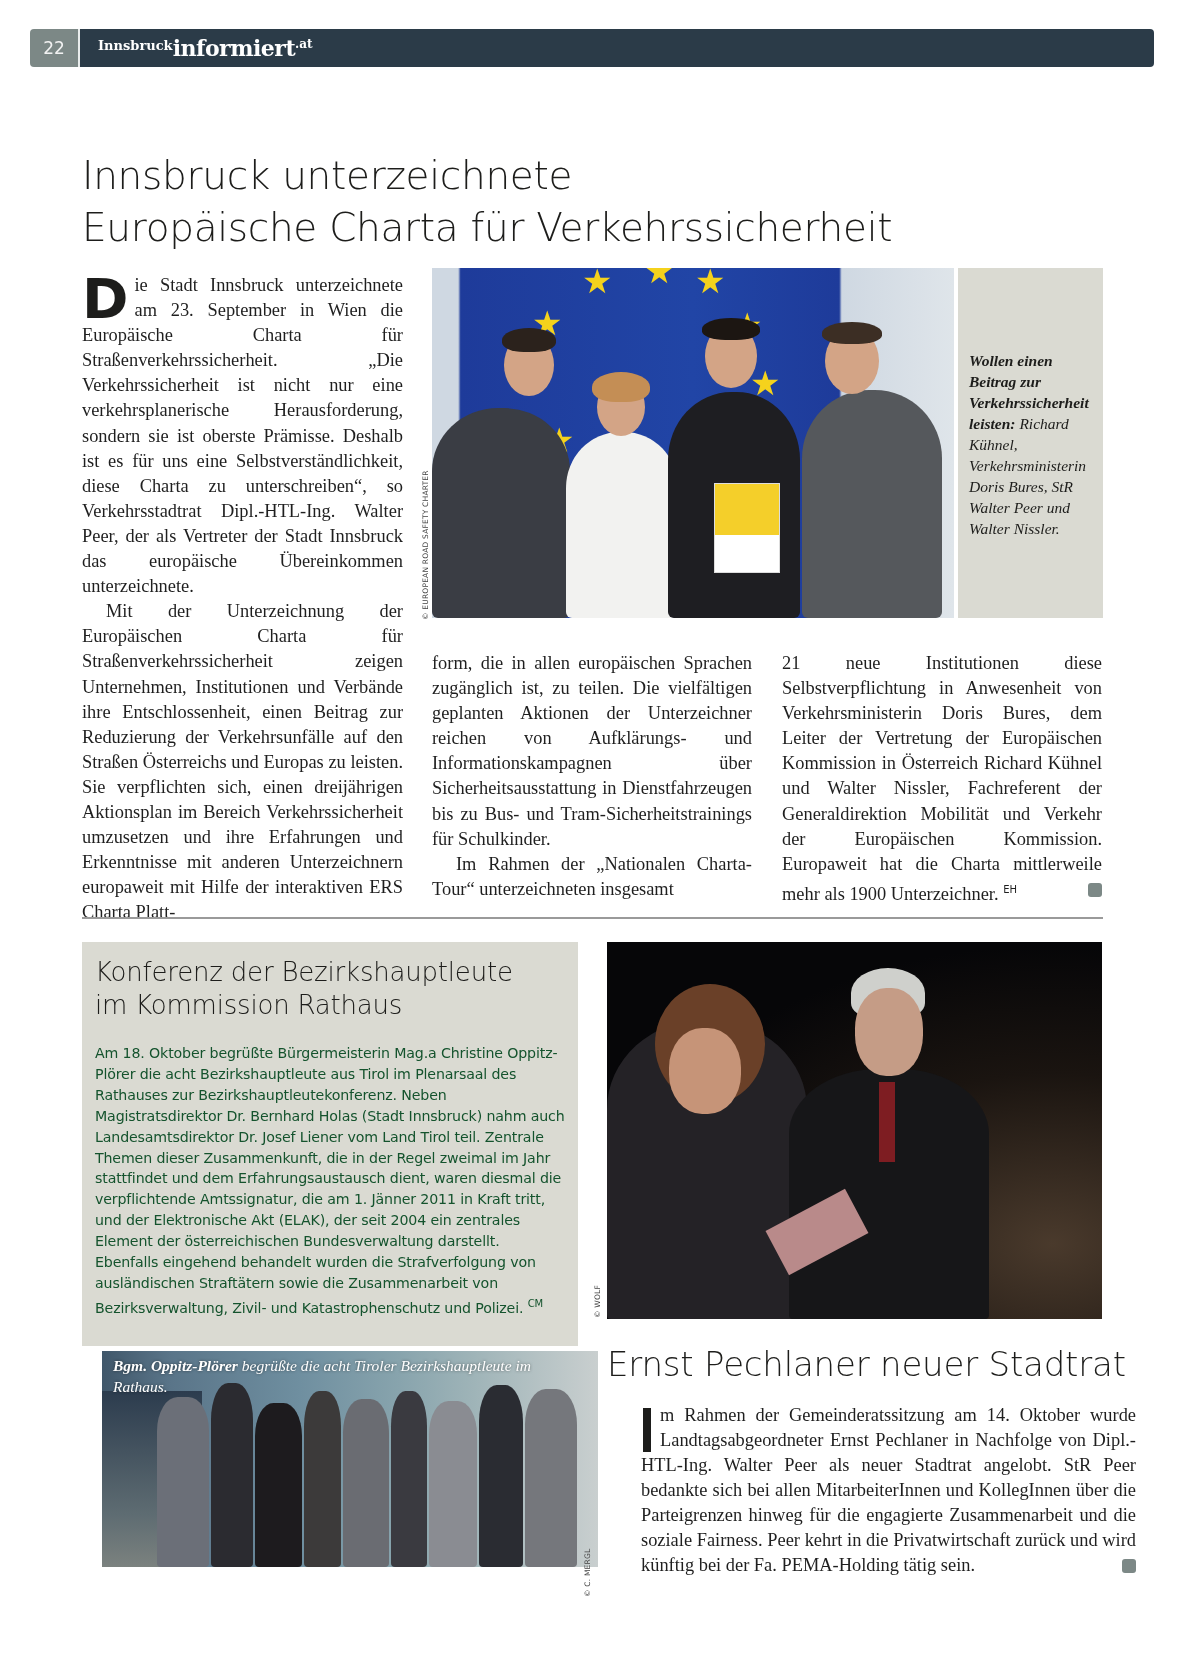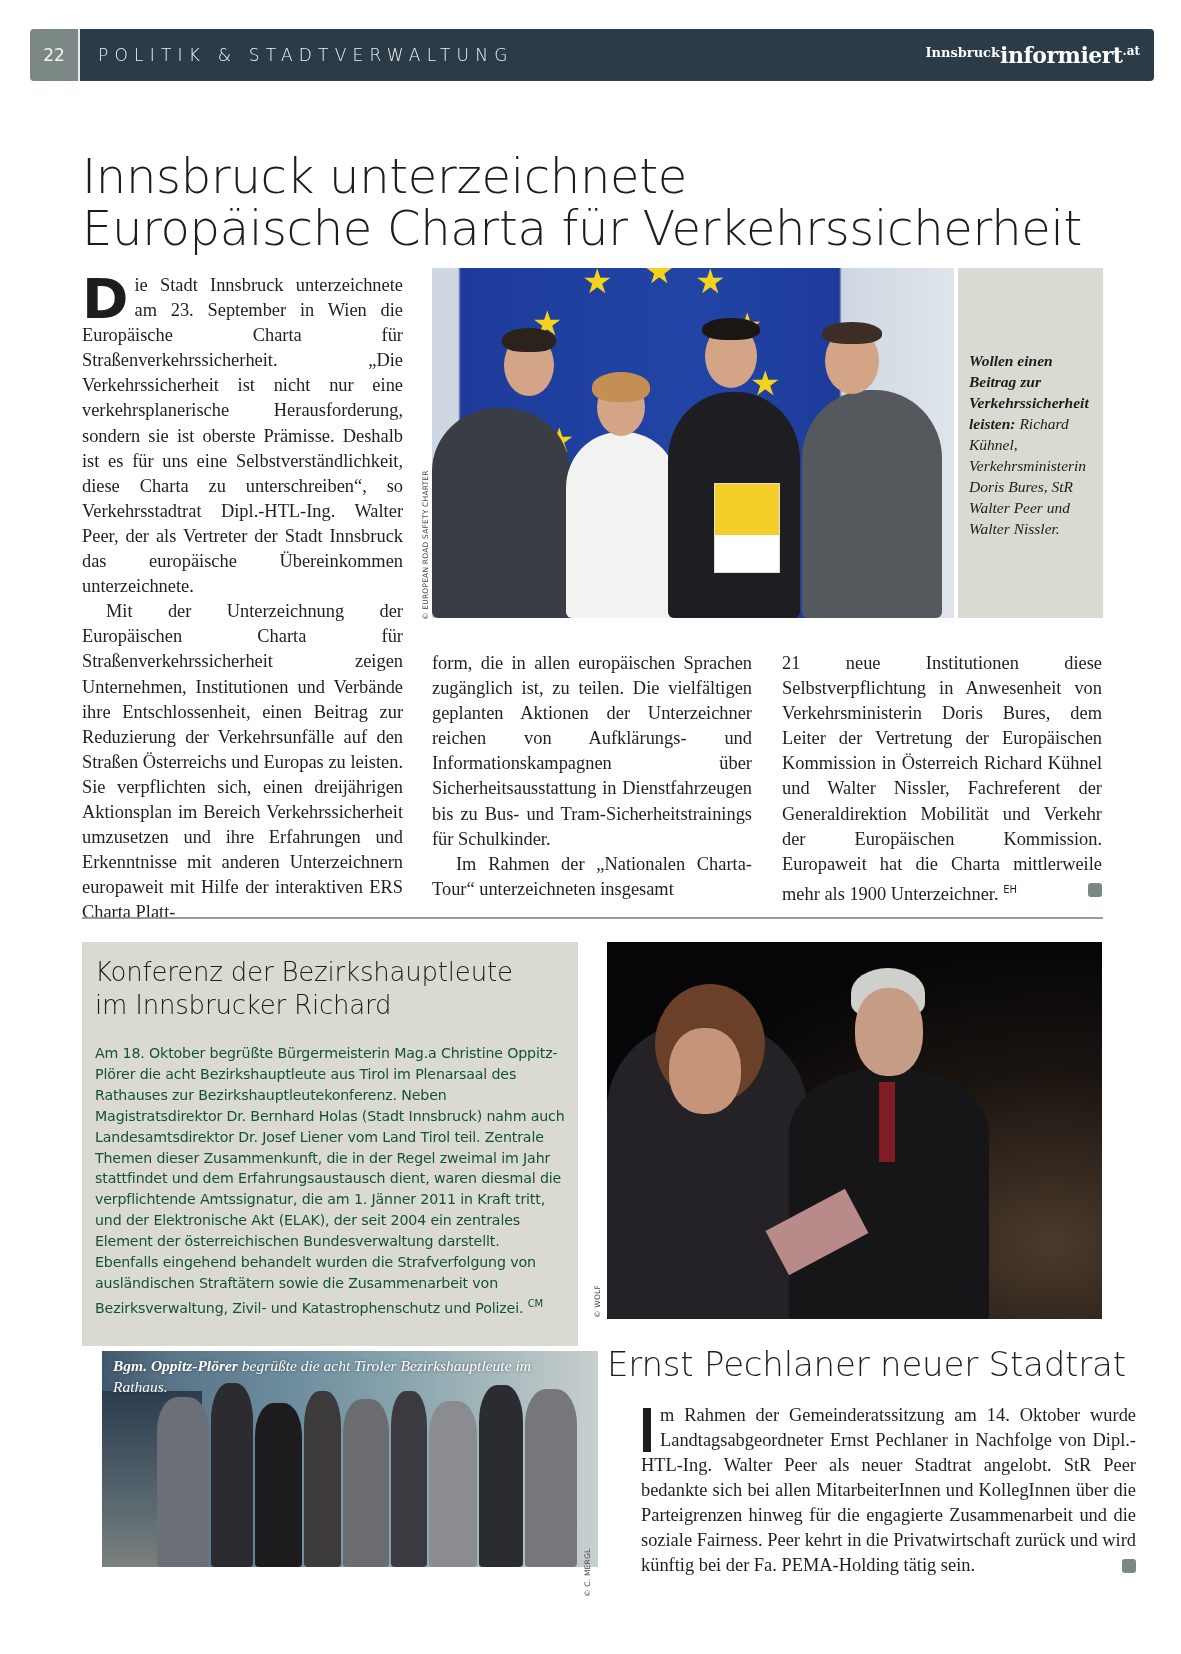--- a/index.html
+++ b/index.html
@@ -1,30 +1,30 @@
 <!DOCTYPE html>
 <html><head>
 <meta charset="utf-8">
 <style>
   * { box-sizing: border-box; margin: 0; padding: 0; }
   html, body { width: 1181px; height: 1654px; background: #ffffff; overflow: hidden; }
   body { position: relative; font-family: "DejaVu Serif", serif; color: #1d1d1b; }
 
   
-  .header { position: absolute; left: 30px; top: 29px; width: 1124px; height: 52px; display: flex; border-radius: 4px; overflow: hidden; }
+  .header { position: absolute; left: 30px; top: 29px; width: 1124px; height: 38px; display: flex; border-radius: 4px; overflow: hidden; }
   .page-num { width: 50px; background: #7c8886; color: #f2f2f2; font-family: "DejaVu Sans", sans-serif; font-size: 17px; display: flex; align-items: center; justify-content: center; border-right: 2px solid #e9ecec; }
   .section-bar { flex: 1; background: #2b3b48; display: flex; align-items: center; justify-content: space-between; padding: 0 14px 0 18px; }
   .section-title { color: #f1f3f4; font-family: "DejaVu Sans", sans-serif; font-size: 17px; letter-spacing: 6.2px; font-weight: 300; }
   .brand { color: #ffffff; font-family: "DejaVu Serif", serif; display: flex; align-items: baseline; }
   .brand .b1 { font-size: 13px; font-weight: bold; position: relative; top: -6px; text-align: center; }
   .brand .b2 { font-size: 22px; font-weight: bold; letter-spacing: -0.5px; }
   .brand .b3 { font-size: 12px; font-weight: bold; position: relative; top: -8px; }
 
   
-  .headline { position: absolute; left: 82px; top: 150px; font-family: "DejaVu Sans", sans-serif; font-weight: 300; font-size: 48px; line-height: 52px; color: #1d1d1b; letter-spacing: -0.3px; }
+  .headline { position: absolute; left: 82px; top: 150px; font-family: "DejaVu Sans", sans-serif; font-weight: 300; font-size: 39px; line-height: 52px; color: #1d1d1b; letter-spacing: -0.3px; }
 
   
   .col { position: absolute; font-family: "Liberation Serif", serif; font-size: 18.4px; line-height: 25.1px; text-align: justify; color: #1f1f1f; hyphens: manual; }
   .col p { text-indent: 0; }
   .col p + p { text-indent: 24px; }
   .col1 { left: 82px; top: 273px; width: 321px; }
   .col2 { left: 432px; top: 651px; width: 320px; }
   .col3 { left: 782px; top: 651px; width: 320px; }
   .dropcap { float: left; font-family: "DejaVu Sans", sans-serif; font-weight: bold; font-size: 56px; line-height: 44px; margin: 4px 6px 0 0; color: #1d1d1b; }
   .end-square { display: inline-block; width: 14px; height: 14px; background: #7c8886; border-radius: 3px; float: right; margin-top: 6px; }
@@ -63,21 +63,20 @@
   .ernst-title { position: absolute; left: 607px; top: 1343px; font-family: "DejaVu Sans", sans-serif; font-weight: 300; font-size: 34px; line-height: 42px; color: #1d1d1b; letter-spacing: -0.2px; }
   .ernst-text { position: absolute; left: 607px; top: 1403px; width: 495px; font-family: "Liberation Serif", serif; font-size: 18.4px; line-height: 25px; text-align: justify; color: #1f1f1f; margin-left: 34px; }
   .dropcap-i { float: left; width: 8px; height: 44px; background: #1d1d1b; margin: 5px 9px 0 2px; }
 </style>
 </head>
 <body>
 
 <div class="header">
   <div class="page-num">22</div>
   <div class="section-bar">
-    <span class="section-title">POLITIK &amp; STADTVERWALTUNG</span>
     <span class="brand">
       <span class="b1">Innsbruck</span>
       <span class="b2">informiert</span>
       <span class="b3">.at</span>
     </span>
   </div>
 </div>
 
 <h1 class="headline">
   <span>Innsbruck unterzeichnete</span><br>
@@ -125,21 +124,21 @@
 
 <div class="col col3">
   <p><span>21 neue Institutionen diese Selbstverpflichtung in Anwesenheit von Verkehrsministerin Doris Bures, dem Leiter der Vertretung der Europäischen Kommission in Österreich Richard Kühnel und Walter Nissler, Fachreferent der Generaldirektion Mobilität und Verkehr der Europäischen Kommission. Europaweit hat die Charta mittlerweile mehr als 1900 Unterzeichner.</span> <span class="sup">EH</span><span class="end-square"></span></p>
 </div>
 
 <div class="divider"></div>
 
 <div class="konf">
   <h2>
     <span>Konferenz der Bezirkshauptleute</span><br>
-    <span>im Innsbrucker Richard</span>
+    <span>im Kommission Rathaus</span>
   </h2>
   <div class="ktext"><span>Am 18. Oktober begrüßte Bürgermeisterin Mag.a Christine Oppitz-Plörer die acht Bezirkshauptleute aus Tirol im Plenarsaal des Rathauses zur Bezirkshauptleutekonferenz. Neben Magistratsdirektor Dr. Bernhard Holas (Stadt Innsbruck) nahm auch Landesamtsdirektor Dr. Josef Liener vom Land Tirol teil. Zentrale Themen dieser Zusammenkunft, die in der Regel zweimal im Jahr stattfindet und dem Erfahrungsaustausch dient, waren diesmal die verpflichtende Amtssignatur, die am 1. Jänner 2011 in Kraft tritt, und der Elektronische Akt (ELAK), der seit 2004 ein zentrales Element der österreichischen Bundesverwaltung darstellt. Ebenfalls eingehend behandelt wurden die Strafverfolgung von ausländischen Straftätern sowie die Zusammenarbeit von Bezirksverwaltung, Zivil- und Katastrophenschutz und Polizei.</span> <span class="sup">CM</span></div>
 </div>
 
 <div class="photo3">
   <div style="position:absolute;left:0;top:40px;width:100px;height:206px;background:linear-gradient(180deg,#2c3c4e,#5e6c72 60%,#8c8e86)"></div>
   <div style="position:absolute;left:55px;bottom:0;width:420px;height:190px;display:flex;align-items:flex-end;gap:2px">
     <div style="width:58px;height:170px;background:#6b6f78;border-radius:40% 40% 4px 4px/20% 20% 4px 4px"></div>
     <div style="width:48px;height:184px;background:#2b2b30;border-radius:40% 40% 4px 4px/20% 20% 4px 4px"></div>
     <div style="width:52px;height:164px;background:#1d1b1e;border-radius:40% 40% 4px 4px/20% 20% 4px 4px"></div>

